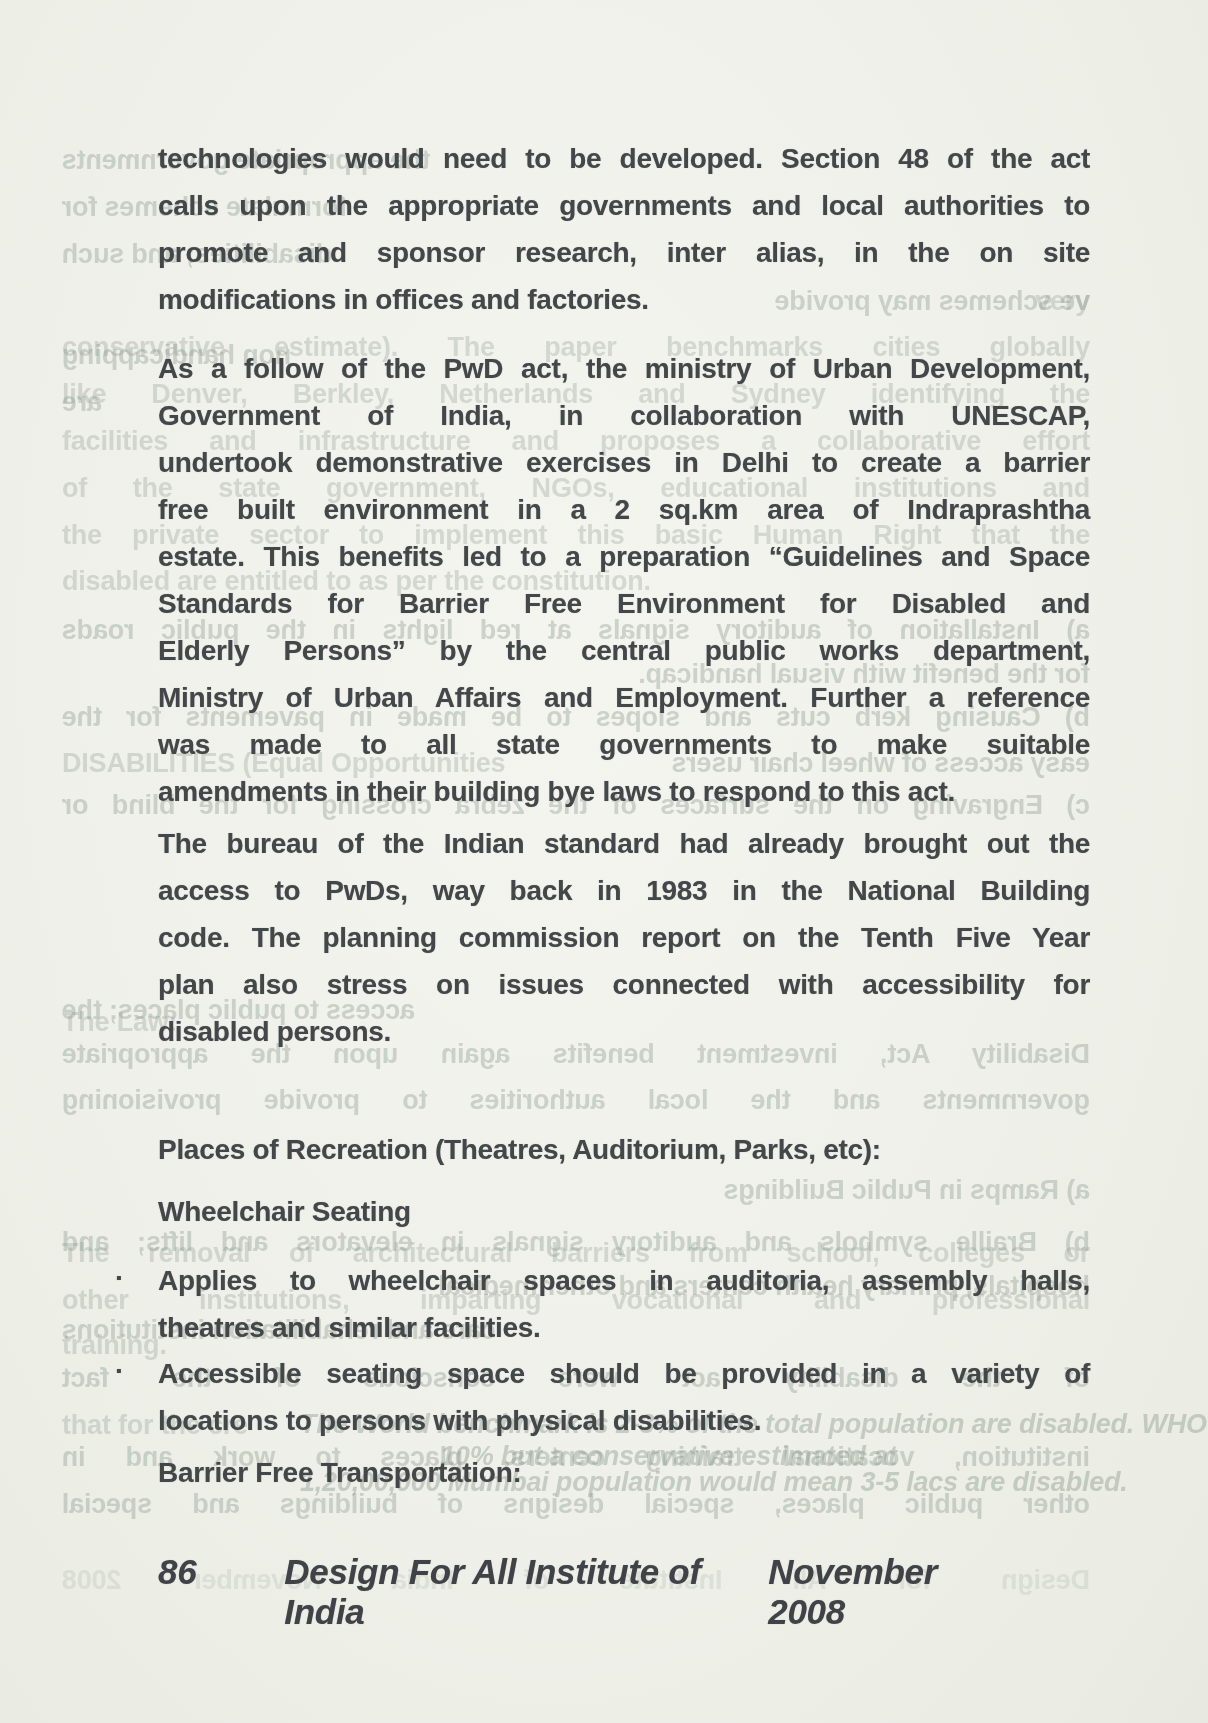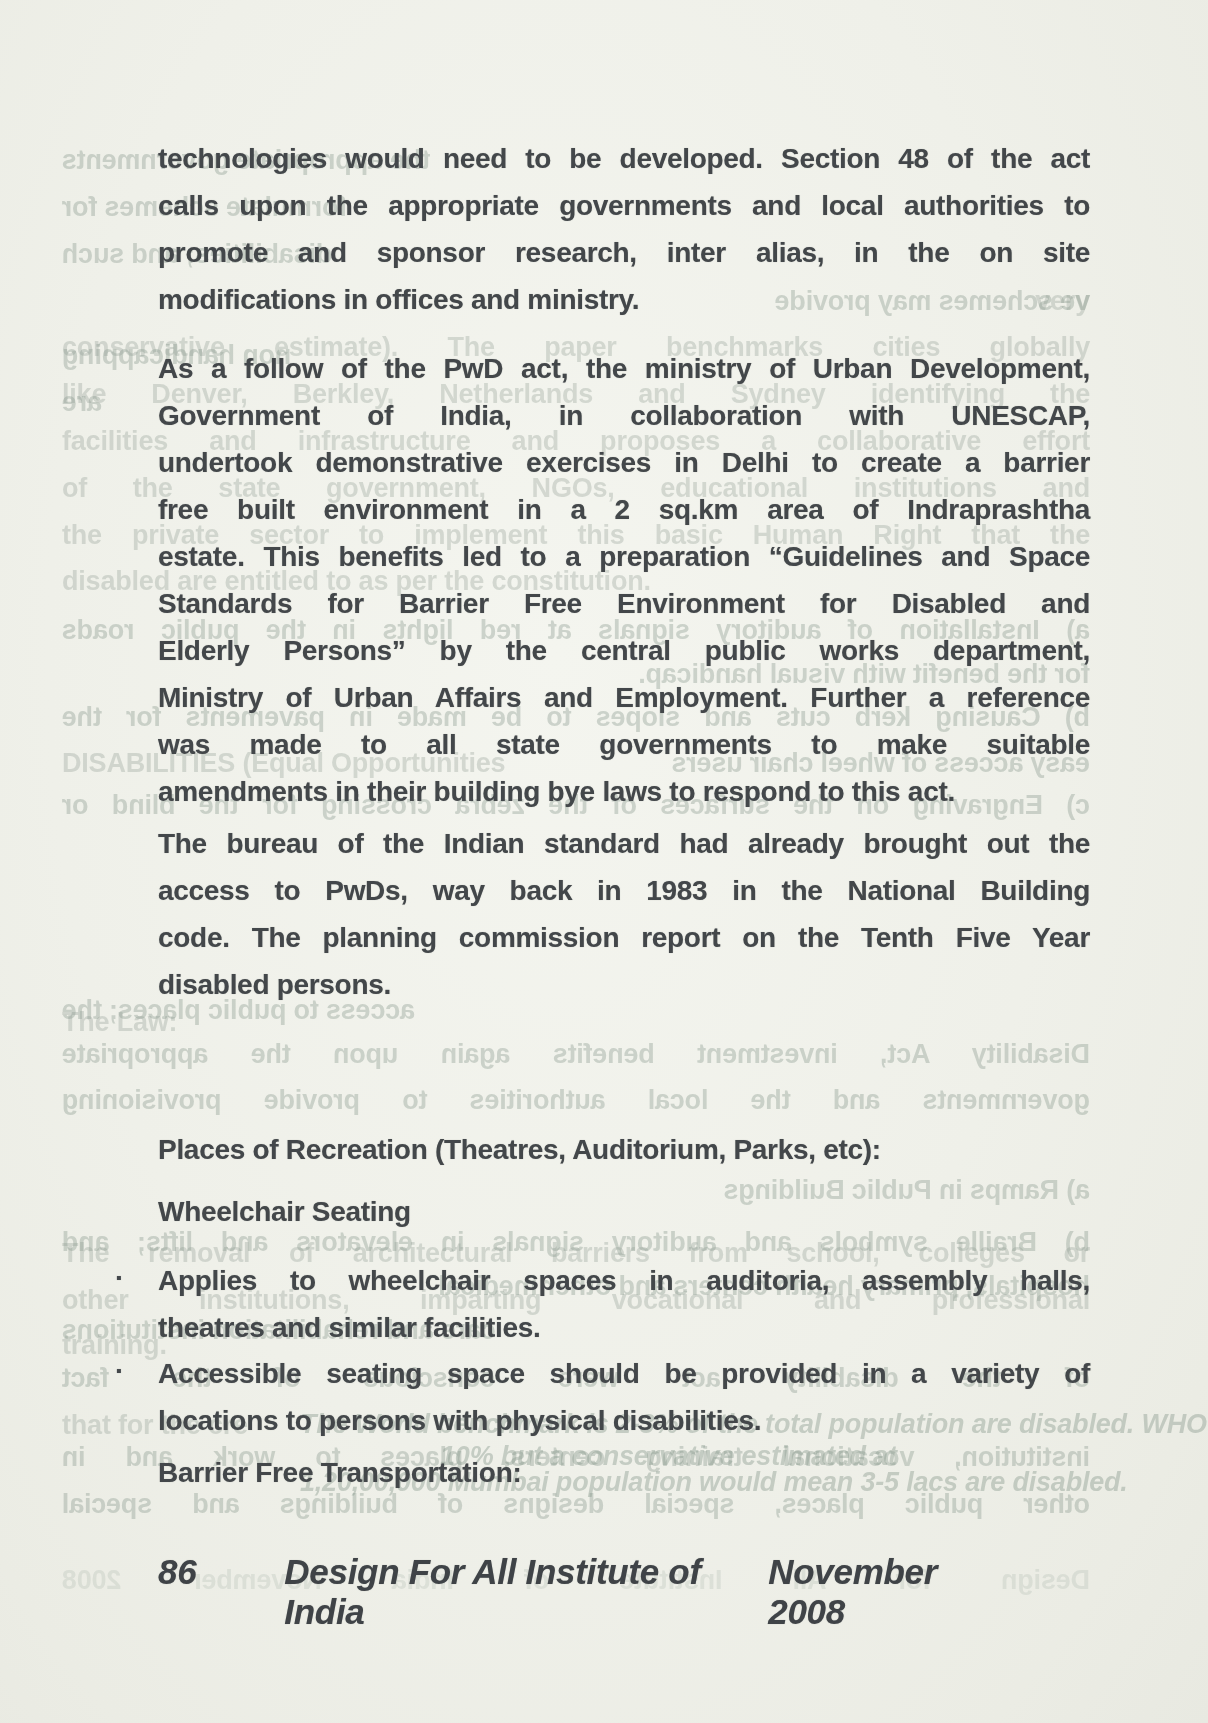--- a/index.html
+++ b/index.html
@@ -93,38 +93,39 @@
       <div class="ghost plain italic-note align-start" style="top: 1440px; padding-left: 140px;">10% but a conservative estimated at</div>
       <div class="ghost plain italic-note align-start" style="top: 1466px;">1,20,00,000 Mumbai population would mean 3-5 lacs are disabled.</div>
       <div class="ghost mirror align-justify" style="top: 1481px;">other public places, special designs of buildings and special</div>
       <div class="ghost mirror align-justify faint" style="top: 1557px;">Design for All Institute of India     November 2008</div>
     </div>
   <div class="text-layer">
       <div class="block paragraph" style="top: 135px;">
         <div class="line">technologies would need to be developed. Section 48 of the act</div>
         <div class="line">calls upon the appropriate governments and local authorities to</div>
         <div class="line">promote and sponsor research, inter alias, in the on site</div>
-        <div class="line lastline">modifications in offices and ministry.</div>
+        <div class="line lastline">modifications in offices and factories.</div>
       </div>
       <div class="block paragraph" style="top: 345px;">
         <div class="line">As a follow of the PwD act, the ministry of Urban Development,</div>
         <div class="line">Government of India, in collaboration with UNESCAP,</div>
         <div class="line">undertook demonstrative exercises in Delhi to create a barrier</div>
         <div class="line">free built environment in a 2 sq.km area of Indraprashtha</div>
         <div class="line">estate. This benefits led to a preparation “Guidelines and Space</div>
         <div class="line">Standards for Barrier Free Environment for Disabled and</div>
         <div class="line">Elderly Persons” by the central public works department,</div>
         <div class="line">Ministry of Urban Affairs and Employment. Further a reference</div>
         <div class="line">was made to all state governments to make suitable</div>
         <div class="line lastline">amendments in their building bye laws to respond  to this act.</div>
       </div>
       <div class="block paragraph" style="top: 820px;">
         <div class="line">The bureau of the Indian standard had already brought out the</div>
         <div class="line">access to PwDs, way back in 1983 in the National Building</div>
         <div class="line">code. The planning commission report on the Tenth Five Year</div>
+        <div class="line">plan also stress on issues connected with accessibility for</div>
         <div class="line lastline">disabled persons.</div>
       </div>
       <div class="block heading" style="top: 1126px;">
         <div class="line lastline">Places of Recreation (Theatres, Auditorium, Parks, etc):</div>
       </div>
       <div class="block heading" style="top: 1188px;">
         <div class="line lastline">Wheelchair Seating</div>
       </div>
       <div class="block bullet" style="top: 1257px;">
         <span class="bullet-marker">▪</span>

